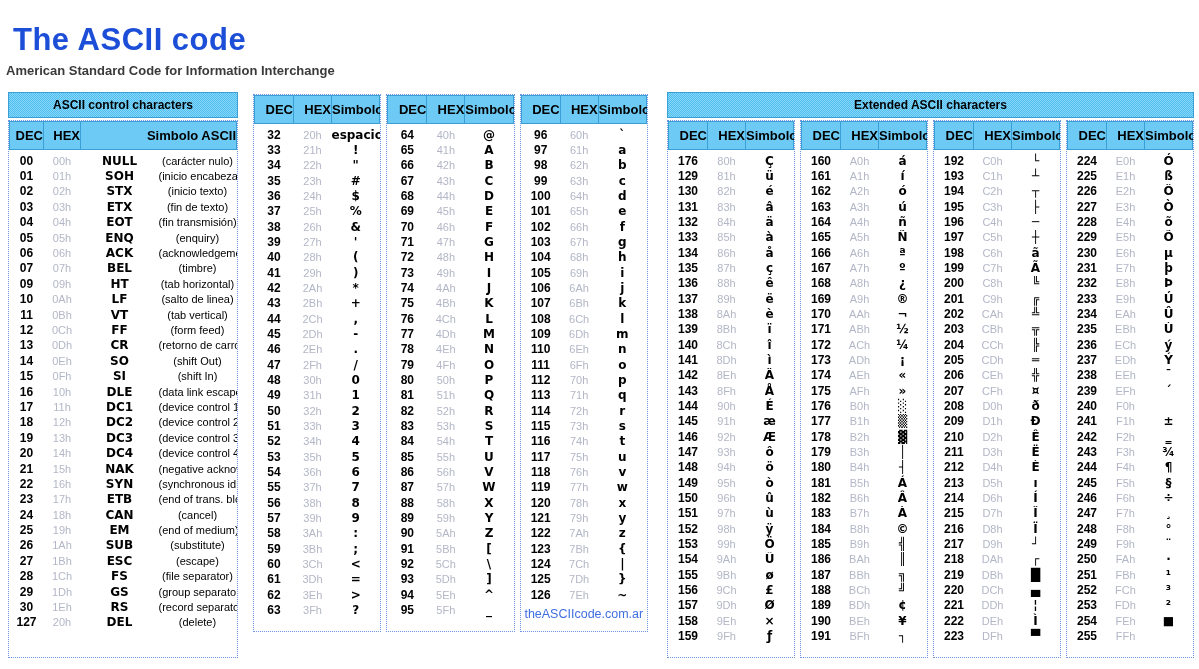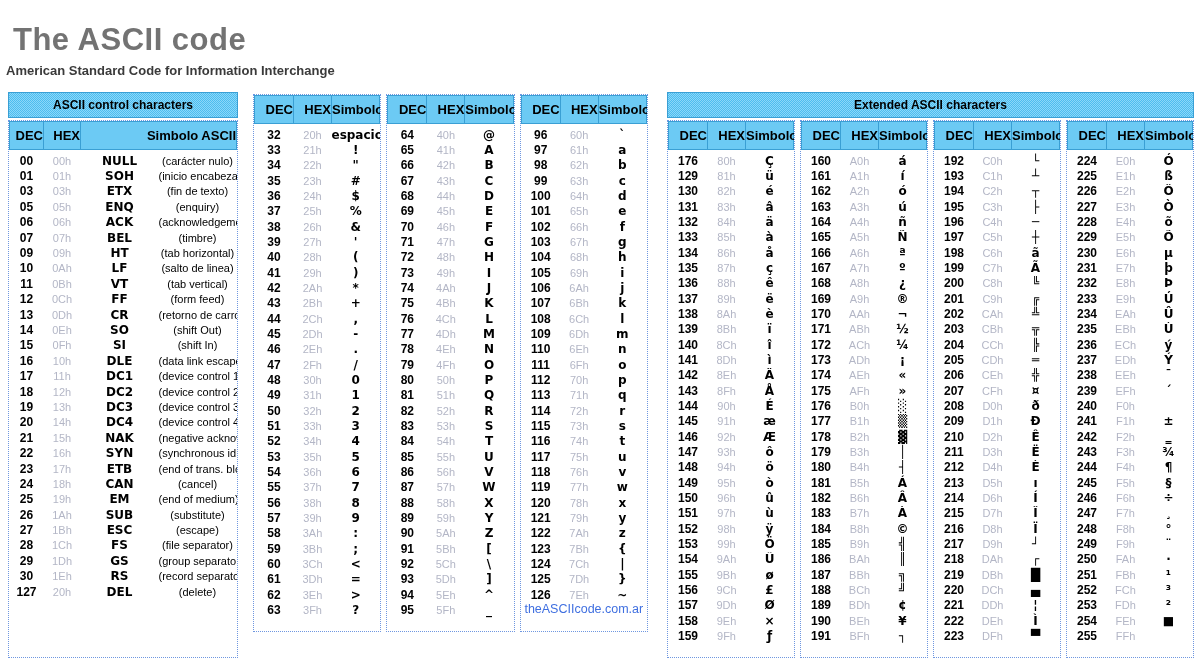--- a/index.html
+++ b/index.html
@@ -2,21 +2,21 @@
 <html><head>
 <meta charset="utf-8">
 <style>
   html,body{margin:0;padding:0;}
   body{
     width:1199px;height:669px;position:relative;background:#fff;
     font-family:"Liberation Sans",sans-serif;color:#000;overflow:hidden;
     --chk-l:#8bd7f9;--chk-d:#4cbdef;--band-border:#3a9fd4;--grp-border:#6f97e0;
     --hex:#b3b6c6;--link:#3f6fe0;
   }
-  .page-title{position:absolute;left:13px;top:22px;font-size:31px;font-weight:bold;color:#737373;letter-spacing:.5px;}
+  .page-title{position:absolute;left:13px;top:22px;font-size:31px;font-weight:bold;color:#1d4ed8;letter-spacing:.5px;}
   .page-subtitle{position:absolute;left:6px;top:63px;font-size:13px;font-weight:bold;color:#3a3a3a;}
   .ascii-table{position:absolute;top:92px;}
   .t-control{left:8px;width:230px;}
   .t-printable{left:253px;width:395px;}
   .t-extended{left:667px;width:527px;}
   .band{
     height:24px;line-height:24px;text-align:center;font-size:12px;font-weight:bold;
     border:1px solid var(--band-border);
     background:conic-gradient(var(--chk-l) 25%,var(--chk-d) 0 50%,var(--chk-l) 0 75%,var(--chk-d) 0) 0 0/2px 2px;
   }
@@ -31,21 +31,21 @@
   .group td{padding:0;text-align:center;vertical-align:middle;white-space:nowrap;overflow:hidden;}
   .t-control td{height:15.4px;}
   .t-printable td,.t-extended td{height:15.33px;}
   td.dec{font-weight:bold;font-size:12px;}
   td.hex{font-size:11px;color:var(--hex);}
   td.sym{font-weight:bold;font-size:12px;font-family:"DejaVu Sans",sans-serif;}
   td.desc{font-size:11px;}
   .c-dec{width:33px;} .c-hex{width:36px;} .c-sym{width:55px;}
   .g-dec{width:38px;} .g-hex{width:37px;}
   tbody tr:first-child td{padding-top:3px;margin-top:8px;}
-  .site-link{text-align:center;font-size:12.5px;color:var(--link);cursor:pointer;}
+  .site-link{margin-top:5px;text-align:center;font-size:12.5px;color:var(--link);cursor:pointer;}
 </style>
 </head>
 <body style="--chk-l: #8bd7f9; --chk-d: #4cbdef; --band-border: #3a9fd4; --grp-border: #6f97e0; --hex: #b3b6c6; --link: #3f6fe0;">
 
 <div class="page-title">The ASCII code</div>
 <div class="page-subtitle">American Standard Code for Information Interchange</div>
 
 <div class="ascii-table t-control">
   <div class="band">ASCII control characters</div>
   <div class="groups">
@@ -65,24 +65,36 @@
               <td class="sym c-sym">NULL</td>
               <td class="desc">(carácter nulo)</td>
             </tr>
             <tr>
               <td class="dec c-dec">01</td>
               <td class="hex c-hex">01h</td>
               <td class="sym c-sym">SOH</td>
               <td class="desc">(inicio encabezado)</td>
             </tr>
             <tr>
+              <td class="dec c-dec">02</td>
+              <td class="hex c-hex">02h</td>
+              <td class="sym c-sym">STX</td>
+              <td class="desc">(inicio texto)</td>
+            </tr>
+            <tr>
               <td class="dec c-dec">03</td>
               <td class="hex c-hex">03h</td>
               <td class="sym c-sym">ETX</td>
               <td class="desc">(fin de texto)</td>
+            </tr>
+            <tr>
+              <td class="dec c-dec">04</td>
+              <td class="hex c-hex">04h</td>
+              <td class="sym c-sym">EOT</td>
+              <td class="desc">(fin transmisión)</td>
             </tr>
             <tr>
               <td class="dec c-dec">05</td>
               <td class="hex c-hex">05h</td>
               <td class="sym c-sym">ENQ</td>
               <td class="desc">(enquiry)</td>
             </tr>
             <tr>
               <td class="dec c-dec">06</td>
               <td class="hex c-hex">06h</td>

